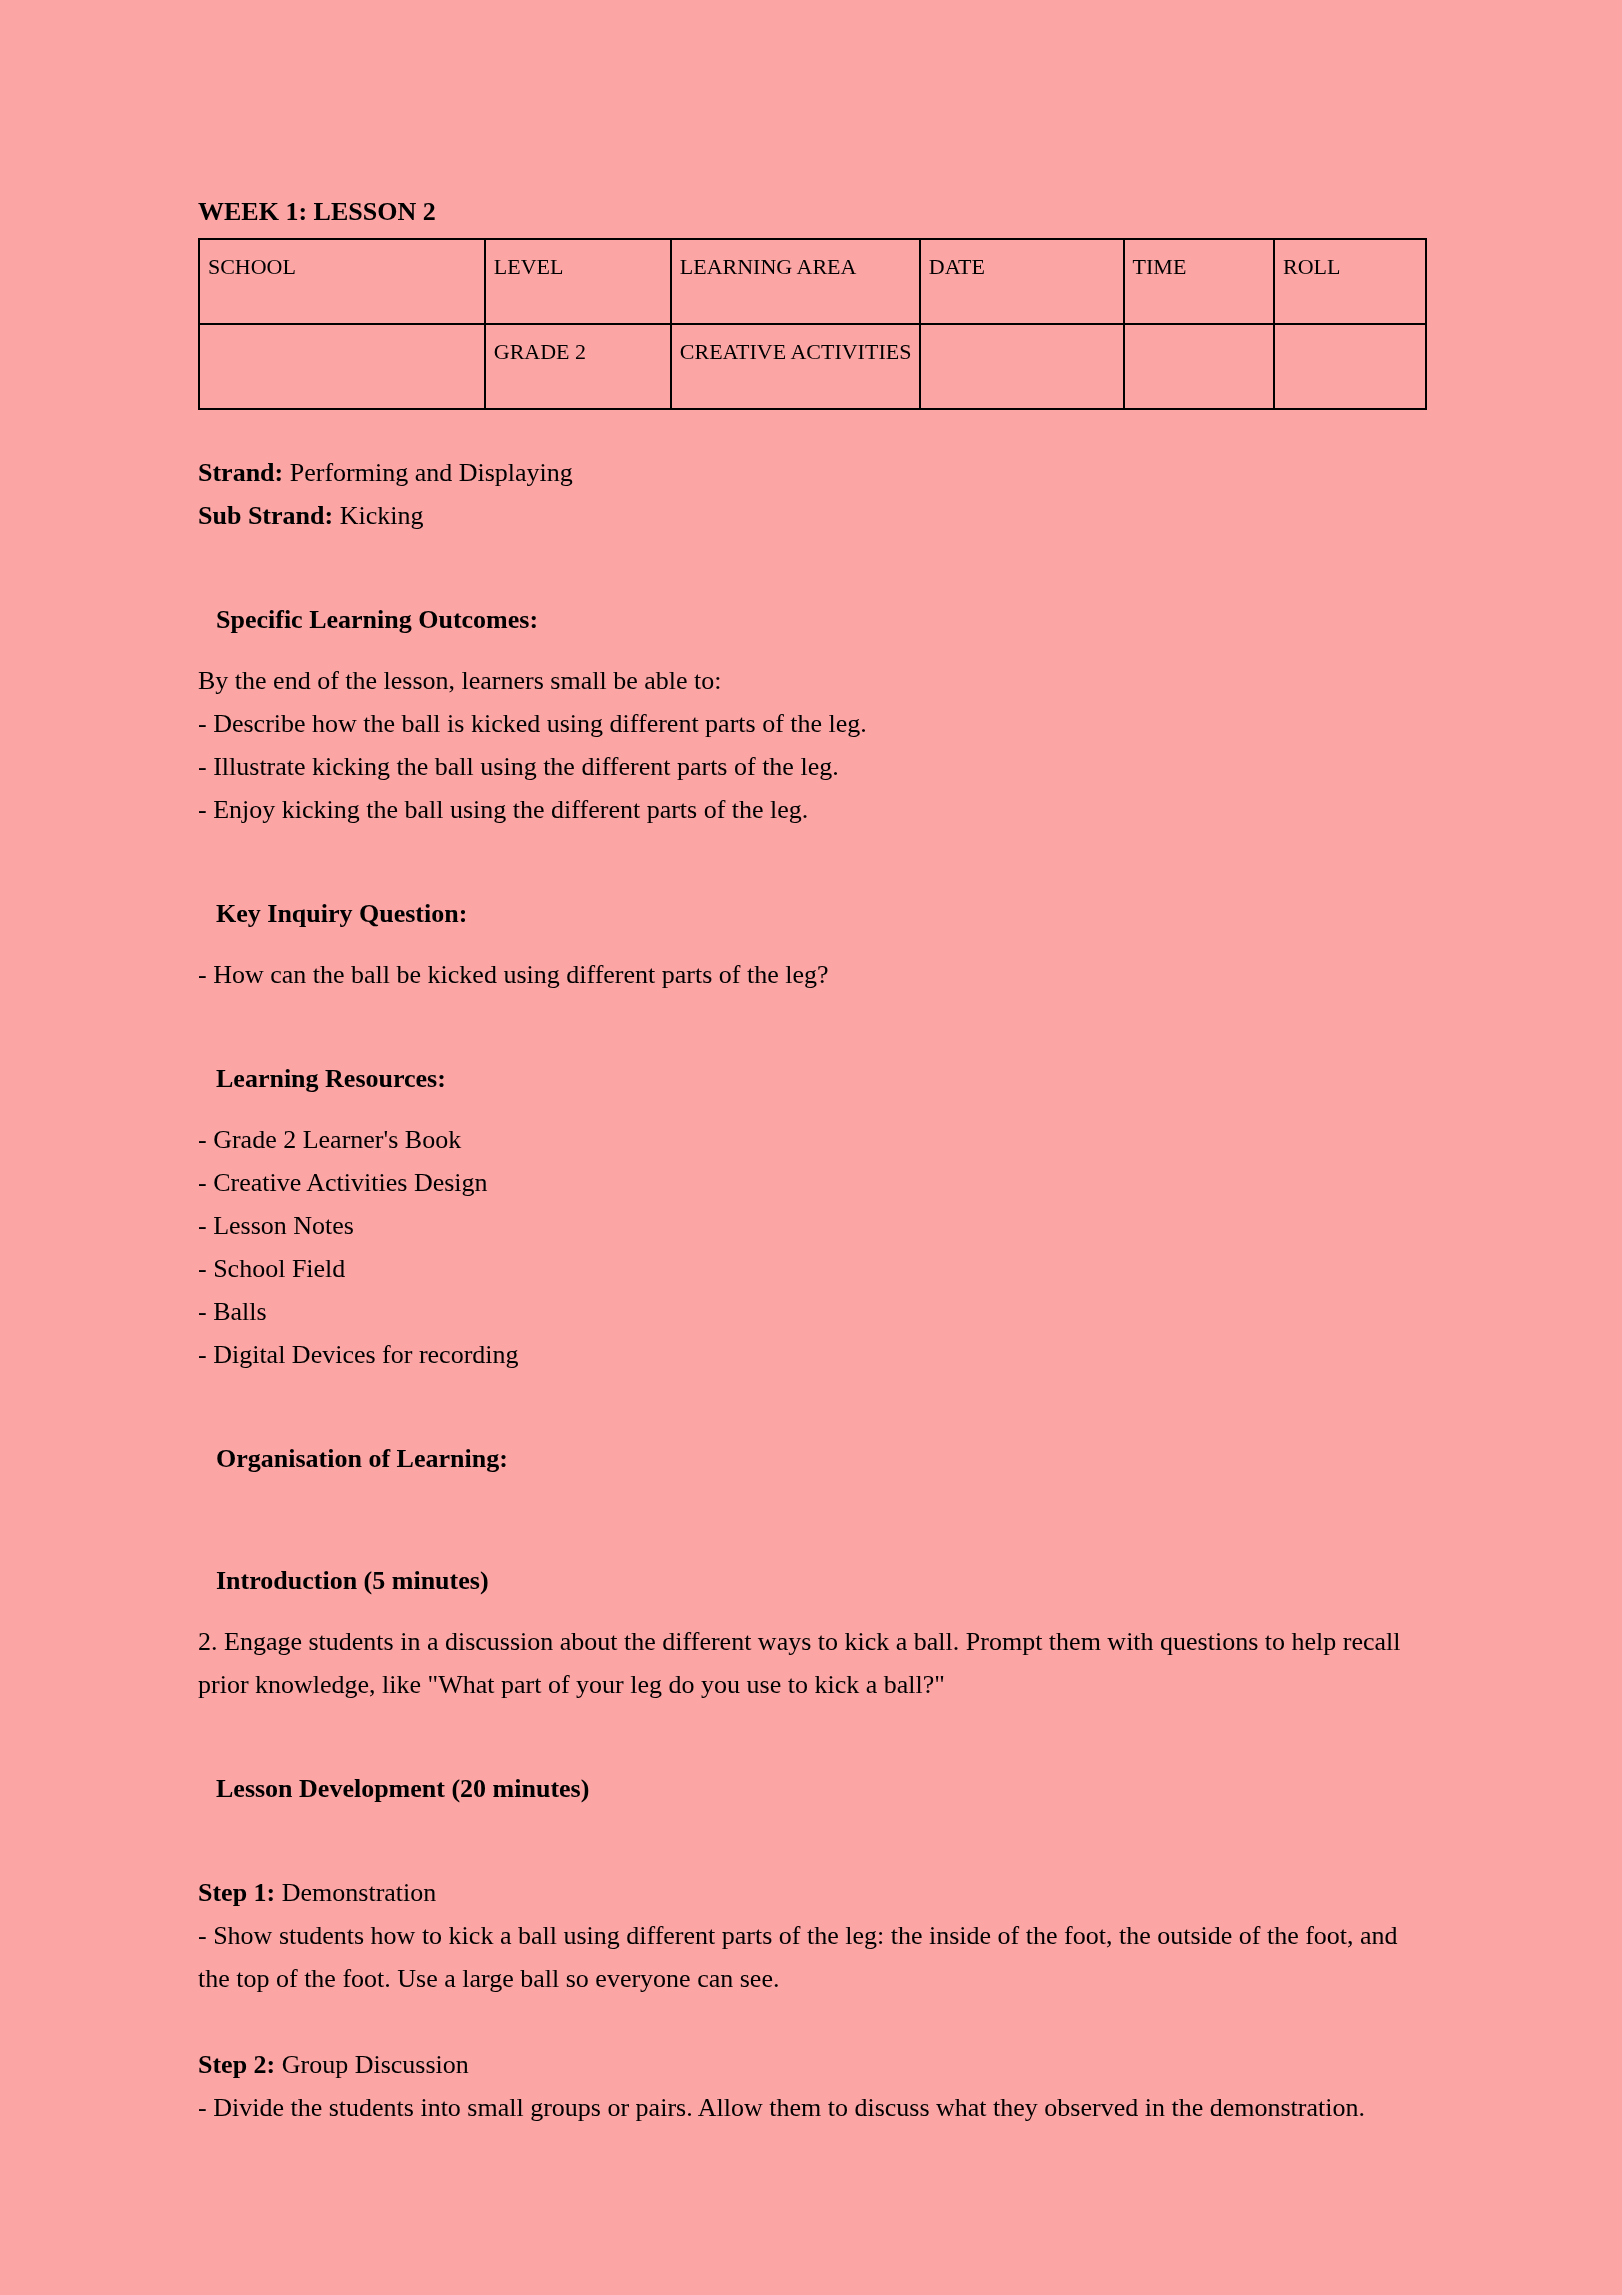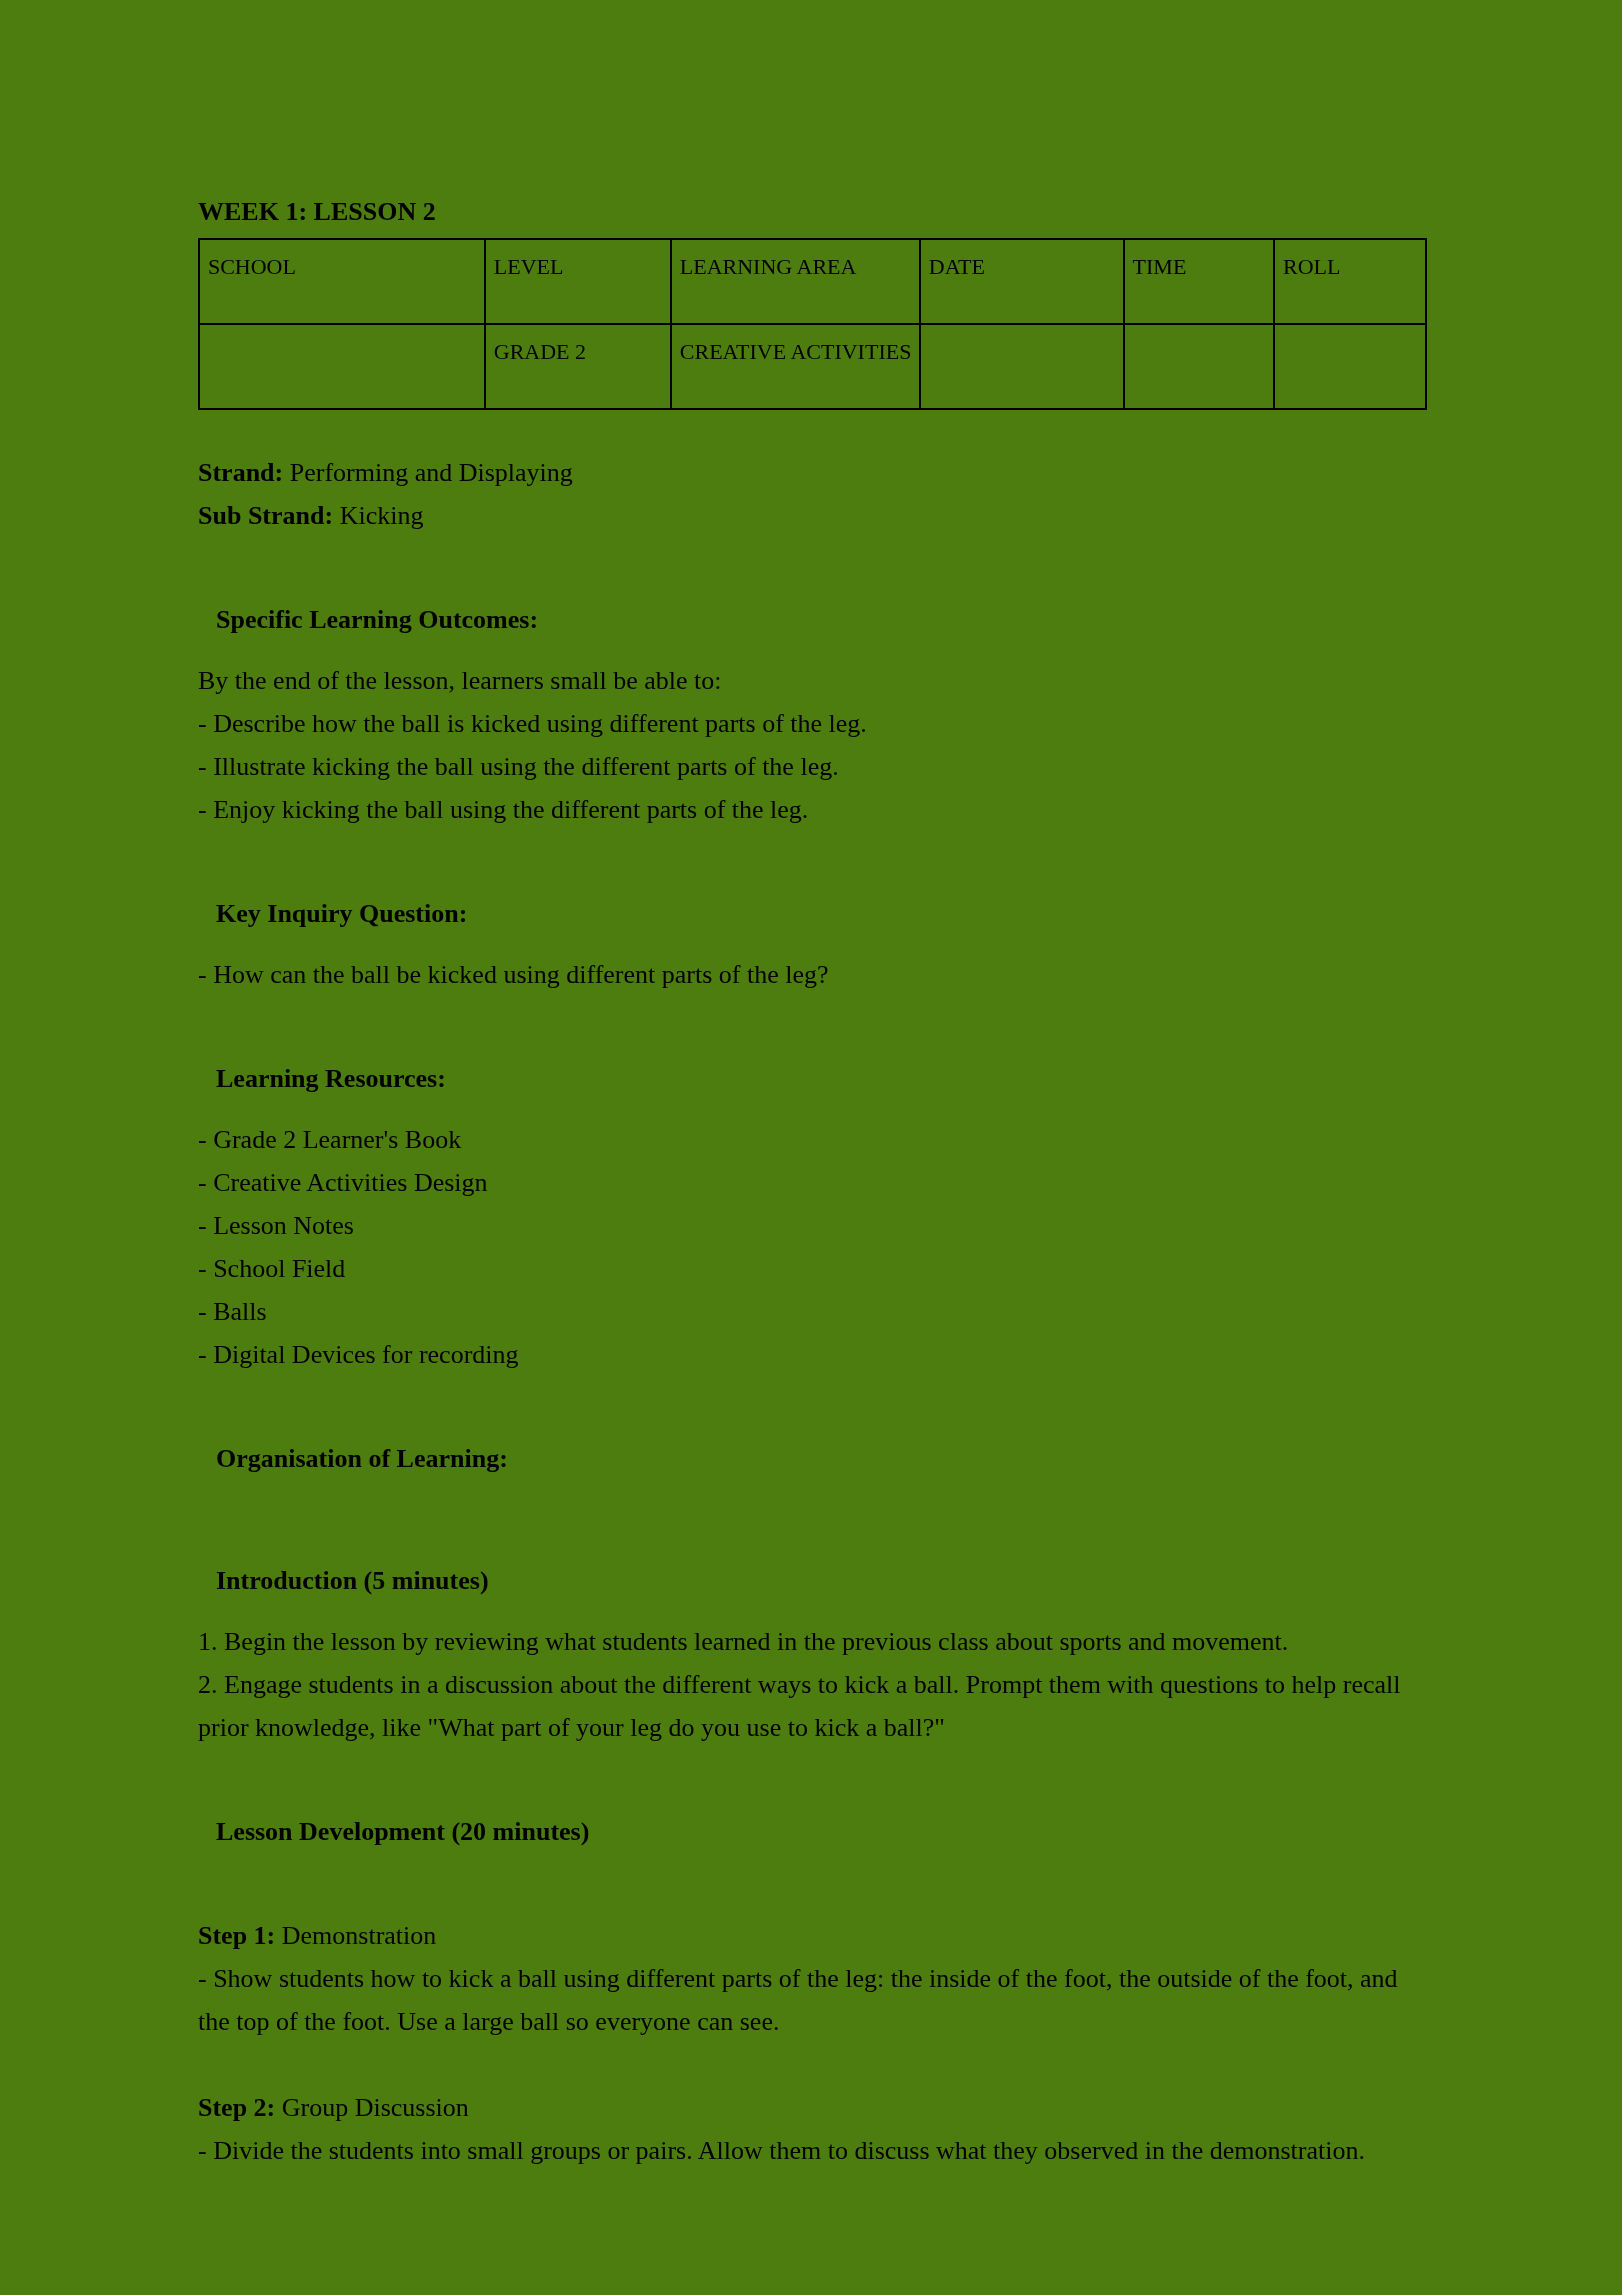--- a/index.html
+++ b/index.html
@@ -4,21 +4,21 @@
 <style>
   html, body {
     margin: 0;
     padding: 0;
     background: #ffffff;
   }
   .page {
     width: 1623px;
     height: 2295px;
     position: relative;
-    background: #4d7c0f;
+    background: #fca5a5;
     box-sizing: border-box;
     padding: 196px 196px 0 198px;
     font-family: "Liberation Serif", "DejaVu Serif", serif;
     font-size: 26px;
     line-height: 43px;
     color: #000000;
     overflow: hidden;
   }
   .doc-title {
     font-weight: bold;
@@ -129,21 +129,20 @@
   <p class="line">- Balls</p>
   <p class="line">- Digital Devices for recording</p>
 
   <div class="blank"></div>
 
   <p class="heading">Organisation of Learning:</p>
 
   <div class="blank"></div>
 
   <p class="heading">Introduction (5 minutes)</p>
-  <p class="para">1. Begin the lesson by reviewing what students learned in the previous class about sports and movement.</p>
   <p class="para">2. Engage students in a discussion about the different ways to kick a ball. Prompt them with questions to help recall prior knowledge, like "What part of your leg do you use to kick a ball?"</p>
 
   <div class="blank"></div>
 
   <p class="heading">Lesson Development (20 minutes)</p>
 
   <div class="blank"></div>
 
   <p class="line"><span class="b">Step 1:</span><span> Demonstration</span></p>
   <p class="para">- Show students how to kick a ball using different parts of the leg: the inside of the foot, the outside of the foot, and the top of the foot. Use a large ball so everyone can see.</p>

